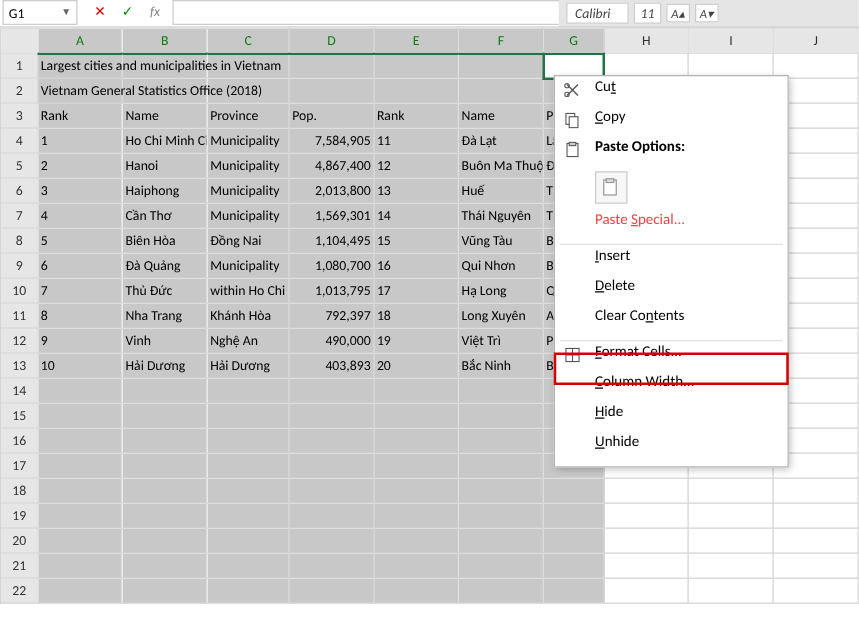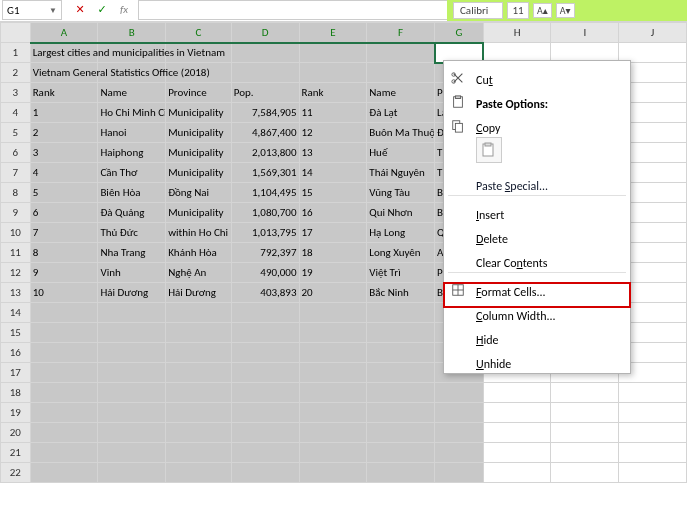--- a/index.html
+++ b/index.html
@@ -7,21 +7,21 @@
   
   .namebox-row { display: flex; align-items: flex-start; height: 22px; border-bottom: 1px solid #d4d4d4; background: #fff; }
   .namebox { width: 60px; height: 20px; border: 1px solid #ccc; padding: 2px 4px; font-size: 11px; background: #fff; margin-left: 2px; display: flex; align-items: center; justify-content: space-between; }
   .namebox .dd { font-size: 8px; color: #666; }
   .fx-btns { display: flex; align-items: center; margin-left: 8px; gap: 2px; }
   .fx-btn { width: 20px; height: 18px; display: flex; align-items: center; justify-content: center; color: #888; font-size: 11px; cursor: pointer; }
   .fx-btn.cancel { color: #c00; }
   .fx-btn.confirm { color: #080; }
   .formula-bar { flex: 1; height: 20px; border: 1px solid #ccc; margin: 0 2px 0 4px; background: #fff; }
   
-  .ribbon-fragment { position: absolute; right: 0; top: 0; width: 240px; height: 22px; display: flex; align-items: center; gap: 4px; padding: 0 6px; background: #bef264; border-bottom: 1px solid #d4d4d4; font-size: 11px; color: #444; }
+  .ribbon-fragment { position: absolute; right: 0; top: 0; width: 240px; height: 22px; display: flex; align-items: center; gap: 4px; padding: 0 6px; background: #e5e5e5; border-bottom: 1px solid #d4d4d4; font-size: 11px; color: #444; font-style: italic; }
   .ribbon-fragment .inc, .ribbon-fragment .dec { font-size: 10px; border: 1px solid #ccc; padding: 0 3px; background: #fff; cursor: pointer; }
   .ribbon2 { position: absolute; right: 0; top: 22px; width: 240px; height: 20px; display: flex; align-items: center; gap: 6px; padding: 0 6px; font-size: 12px; color: #444; }
   .ribbon2 .b { font-weight: bold; }
   .ribbon2 .i { font-style: italic; }
   .ribbon2 .u { text-decoration: underline; }
   .ribbon2 .sep { color: #ccc; }
   .ribbon2 .box { width: 14px; height: 14px; border: 1px solid #888; display: inline-block; }
   .ribbon2 .paint { display: inline-block; width: 14px; height: 10px; background: #ffff00; border-bottom: 2px solid #333; }
   .ribbon2 .fcolor { display: inline-block; width: 14px; height: 10px; border-bottom: 3px solid #c00; color: #333; font-weight: bold; text-align: center; line-height: 8px; }
   
@@ -37,22 +37,22 @@
   .col-G { width: 46px; } .col-H { width: 64px; } .col-I { width: 64px; }
   .col-J { width: 64px; }
   
   .grid th.sel { background: #c8c8c8; color: #0f7b0f; border-bottom: 2px solid #217346; }
   .grid td.sel { background: #c8c8c8; }
   .grid td.num { text-align: right; }
   .grid td.center { text-align: left; }
   .active-cell { border: 2px solid #217346 !important; background: #fff !important; }
   
   .ctx-menu { position: absolute; left: 443px; top: 60px; width: 188px; background: #fff; border: 1px solid #b3b3b3; box-shadow: 2px 2px 6px rgba(0,0,0,0.25); padding: 2px 0; font-size: 12px; z-index: 10; }
-  .ctx-item { display: flex; align-items: flex-end; height: 24px; padding: 0 8px 0 4px; cursor: pointer; gap: 8px; }
-  .ctx-item.disabled { color: #0f172a; cursor: default; }
+  .ctx-item { display: flex; align-items: flex-start; height: 24px; padding: 0 8px 0 4px; cursor: pointer; gap: 8px; }
+  .ctx-item.disabled { color: #ef4444; cursor: default; }
   .ctx-icon { width: 20px; height: 18px; display: flex; align-items: center; justify-content: center; font-size: 12px; color: #555; }
   .ctx-label { flex: 1; }
   .ctx-label u { text-decoration: underline; }
   .ctx-sep { height: 1px; background: #e0e0e0; margin: 2px 4px; }
   .ctx-pasteopt { display: flex; padding: 2px 8px 6px 32px; gap: 4px; }
   .ctx-pasteopt .opt { width: 26px; height: 26px; border: 1px solid #ccc; background: #f7f7f7; display: flex; align-items: center; justify-content: center; cursor: pointer; }
   .highlight-box { position: absolute; border: 2px solid #d40000; pointer-events: none; z-index: 11; }
   
   svg { display: block; }
   .corner { background: #e6e6e6; border: 1px solid #d4d4d4; }
@@ -417,38 +417,38 @@
   <div class="ctx-item">
     <span class="ctx-icon">
       <svg width="14" height="14" viewBox="0 0 16 16">
           <path d="M3 3 L13 13 M13 3 L3 13" stroke="#555" stroke-width="1.3" fill="none"></path>
           <circle cx="3" cy="12" r="2" fill="none" stroke="#555"></circle>
           <circle cx="3" cy="4" r="2" fill="none" stroke="#555"></circle>
         </svg>
     </span>
     <span class="ctx-label">Cu<u>t</u></span>
   </div>
+  <div class="ctx-item">
+    <span class="ctx-icon">
+      <svg width="14" height="14" viewBox="0 0 16 16">
+          <rect x="2" y="2" width="8" height="10" fill="none" stroke="#555"></rect>
+          <rect x="5" y="5" width="8" height="10" fill="#fff" stroke="#555"></rect>
+        </svg>
+    </span>
+    <span class="ctx-label"><u>C</u>opy</span>
+  </div>
   <div class="ctx-item" style="cursor:default;">
     <span class="ctx-icon">
       <svg width="14" height="14" viewBox="0 0 16 16">
           <rect x="3" y="2" width="10" height="12" fill="none" stroke="#555"></rect>
           <rect x="5" y="1" width="6" height="3" fill="#ccc" stroke="#555"></rect>
         </svg>
     </span>
     <span class="ctx-label" style="font-weight:bold;">Paste Options:</span>
   </div>
-  <div class="ctx-item">
-    <span class="ctx-icon">
-      <svg width="14" height="14" viewBox="0 0 16 16">
-          <rect x="2" y="2" width="8" height="10" fill="none" stroke="#555"></rect>
-          <rect x="5" y="5" width="8" height="10" fill="#fff" stroke="#555"></rect>
-        </svg>
-    </span>
-    <span class="ctx-label"><u>C</u>opy</span>
-  </div>
   <div class="ctx-pasteopt">
     <div class="opt">
       <svg width="16" height="16" viewBox="0 0 16 16">
           <rect x="2" y="2" width="10" height="12" fill="#fff" stroke="#999"></rect>
           <rect x="4" y="1" width="6" height="3" fill="#ddd" stroke="#999"></rect>
         </svg>
     </div>
   </div>
   <div class="ctx-item disabled">
     <span class="ctx-icon"></span>

